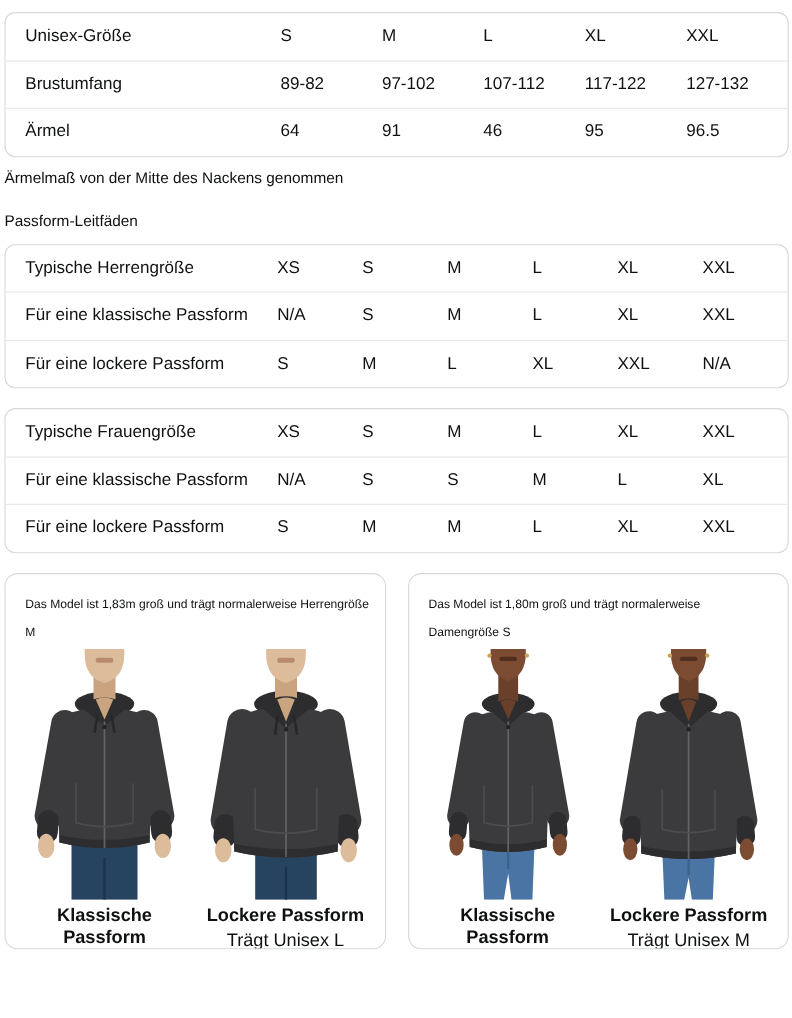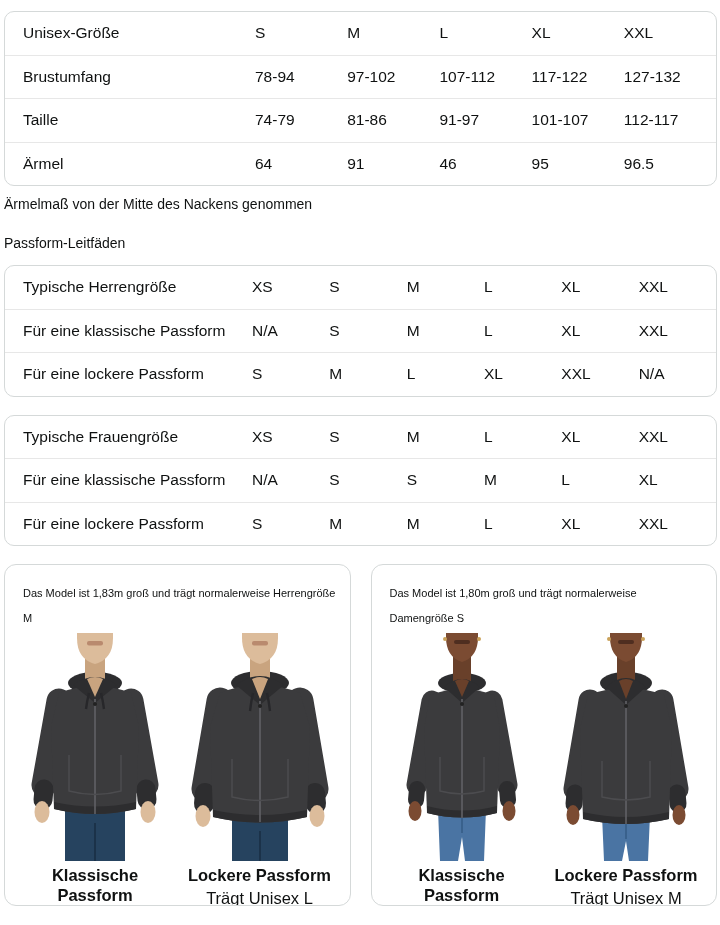--- a/index.html
+++ b/index.html
@@ -58,33 +58,25 @@
     <div class="trow cols5">
       <div class="tlabel">Unisex-Größe</div>
       <div class="tcell">S</div>
       <div class="tcell">M</div>
       <div class="tcell">L</div>
       <div class="tcell">XL</div>
       <div class="tcell">XXL</div>
     </div>
     <div class="trow cols5">
       <div class="tlabel">Brustumfang</div>
-      <div class="tcell">78-94</div>
+      <div class="tcell">89-82</div>
       <div class="tcell">97-102</div>
       <div class="tcell">107-112</div>
       <div class="tcell">117-122</div>
       <div class="tcell">127-132</div>
-    </div>
-    <div class="trow cols5">
-      <div class="tlabel">Taille</div>
-      <div class="tcell">74-79</div>
-      <div class="tcell">81-86</div>
-      <div class="tcell">91-97</div>
-      <div class="tcell">101-107</div>
-      <div class="tcell">112-117</div>
     </div>
     <div class="trow cols5">
       <div class="tlabel">Ärmel</div>
       <div class="tcell">64</div>
       <div class="tcell">91</div>
       <div class="tcell">46</div>
       <div class="tcell">95</div>
       <div class="tcell">96.5</div>
     </div>
   </div>

